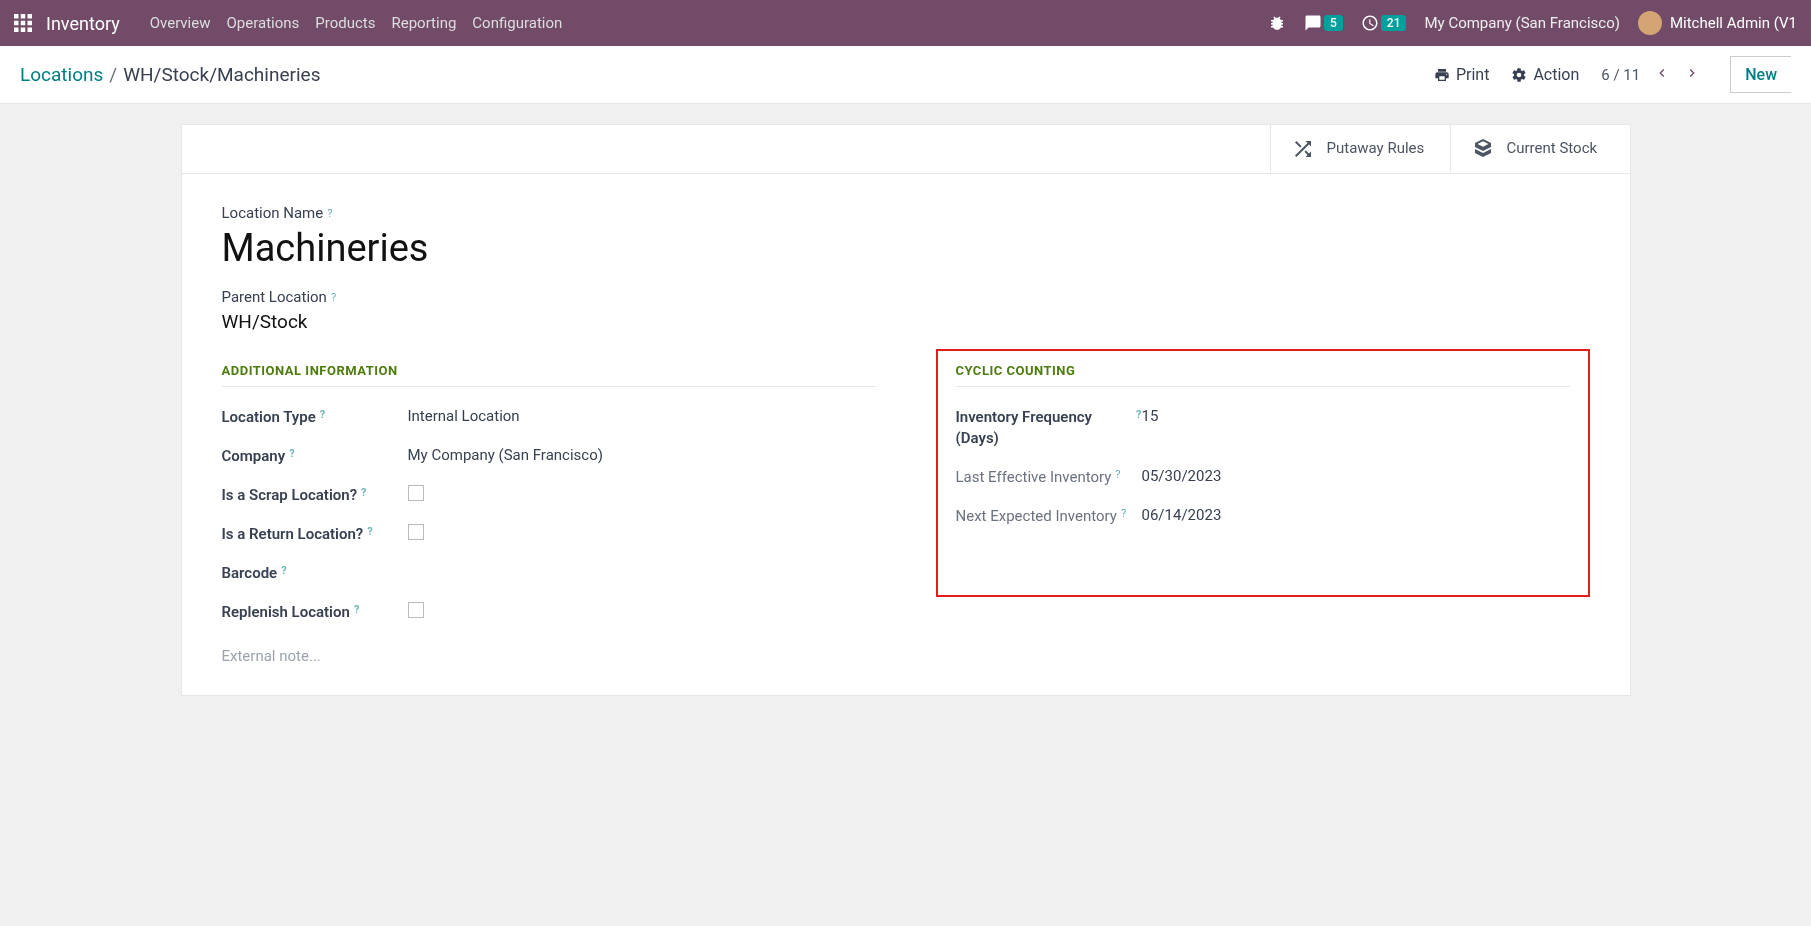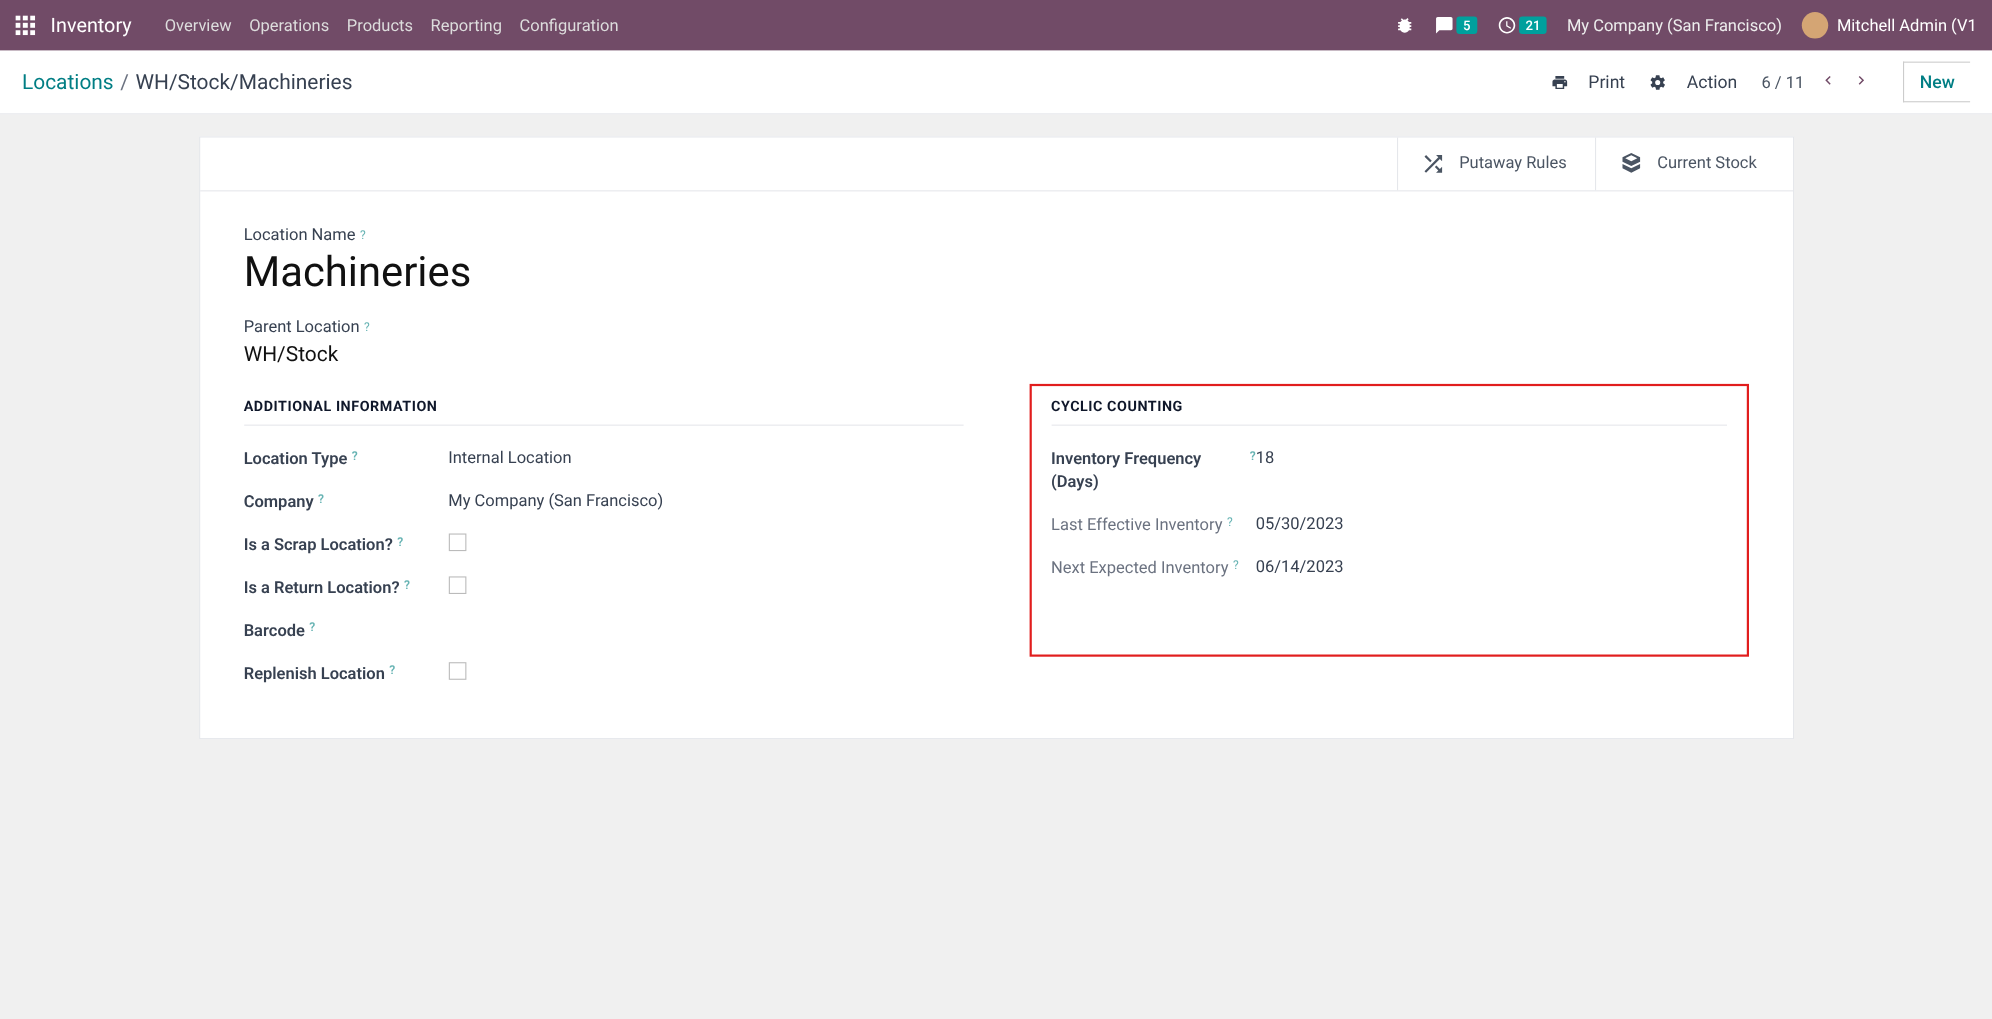--- a/index.html
+++ b/index.html
@@ -35,21 +35,21 @@
       display: flex;
       align-items: center;
       padding: 0 20px;
       font-size: 17px;
     }
     .breadcrumb { display: flex; align-items: flex-start; gap: 6px; }
     .breadcrumb-link { color: #017e84; cursor: pointer; font-size: 19px; }
     .breadcrumb-sep { color: #6b7280; font-size: 19px; }
     .breadcrumb-current { color: #374151; font-size: 19px; }
     .toolbar-right { display: flex; align-items: center; gap: 22px; }
-    .tool-btn { display: flex; align-items: center; gap: 18px; cursor: pointer; color: #374151; font-size: 16px; }
+    .tool-btn { display: flex; align-items: center; gap: 6px; cursor: pointer; color: #374151; font-size: 16px; }
     .tool-btn svg { height: 16px; fill: #374151; }
     .pager { display: flex; align-items: center; gap: 14px; font-size: 15px; color: #4b5563; }
     .pager-arrow { cursor: pointer; color: #714B67; }
     .pager-arrow svg { height: 16px; fill: #714B67; }
     .new-btn { color: #017e84; font-weight: 500; border: 1px solid #ccc; border-right: none; padding: 8px 14px; cursor: pointer; font-size: 16px; margin-left: 8px; }
     
     .main { padding: 20px 28px; }
     .form-sheet { background: #fff; border: 1px solid #e5e7eb; max-width: 1450px; margin: 0 auto; }
     
     .stat-buttons { display: flex; justify-content: flex-end; border-bottom: 1px solid #e5e7eb; }
@@ -58,21 +58,21 @@
     .stat-btn-text { color: #4b5563; font-size: 15px; line-height: 1.3; }
     
     .form-body { padding: 30px 40px; }
     .field-label { color: #374151; font-size: 15px; margin-bottom: 4px; display: flex; align-items: center; gap: 4px; }
     .help-q { color: #66b3b3; font-size: 11px; cursor: pointer; vertical-align: super; }
     .location-name-value { font-size: 38px; color: #111; margin-bottom: 18px; }
     .parent-location-value { font-size: 19px; color: #111; margin-bottom: 10px; }
     
     .columns { display: flex; gap: 60px; margin-top: 30px; }
     .col { flex: 1; }
-    .section-title { font-size: 13px; font-weight: 700; color: #0f172a; letter-spacing: 0.5px; text-transform: uppercase; border-bottom: 1px solid #e5e7eb; padding-bottom: 8px; margin-bottom: 20px; }
+    .section-title { font-size: 13px; font-weight: 700; color: #4d7c0f; letter-spacing: 0.5px; text-transform: uppercase; border-bottom: 1px solid #e5e7eb; padding-bottom: 8px; margin-bottom: 20px; }
     
     .form-row { display: flex; align-items: flex-start; margin-bottom: 18px; }
     .form-row-label { width: 186px; font-weight: 600; color: #374151; font-size: 15px; display: flex; align-items: flex-start; gap: 4px; line-height: 1.4; }
     .form-row-label.muted { font-weight: 400; color: #6b7280; }
     .form-row-value { font-size: 15px; color: #374151; }
     .checkbox { width: 16px; height: 16px; border: 1px solid #bbb; background: #fff; display: inline-block; }
     
     .highlight-box { border: 2px solid #e11d1d; padding: 12px 18px 50px 18px; margin-top: -14px; }
     
     .external-note { margin-top: 24px; color: #9ca3af; font-size: 15px; font-style: normal; }
@@ -238,32 +238,33 @@
           </div>
 
           <div class="form-row">
             <div class="form-row-label">
               <span>Replenish Location</span>
               <span class="help-q">?</span>
             </div>
             <div class="form-row-value"><span class="checkbox"></span></div>
           </div>
 
+          <div class="external-note">External note...</div>
         </div>
 
         <div class="col">
           <div class="highlight-box">
             <div class="section-title">CYCLIC COUNTING</div>
 
             <div class="form-row">
               <div class="form-row-label">
                 <span>Inventory Frequency (Days)</span>
                 <span class="help-q">?</span>
               </div>
-              <div class="form-row-value">18</div>
+              <div class="form-row-value">15</div>
             </div>
 
             <div class="form-row">
               <div class="form-row-label muted">
                 <span>Last Effective Inventory</span>
                 <span class="help-q">?</span>
               </div>
               <div class="form-row-value">05/30/2023</div>
             </div>
 

